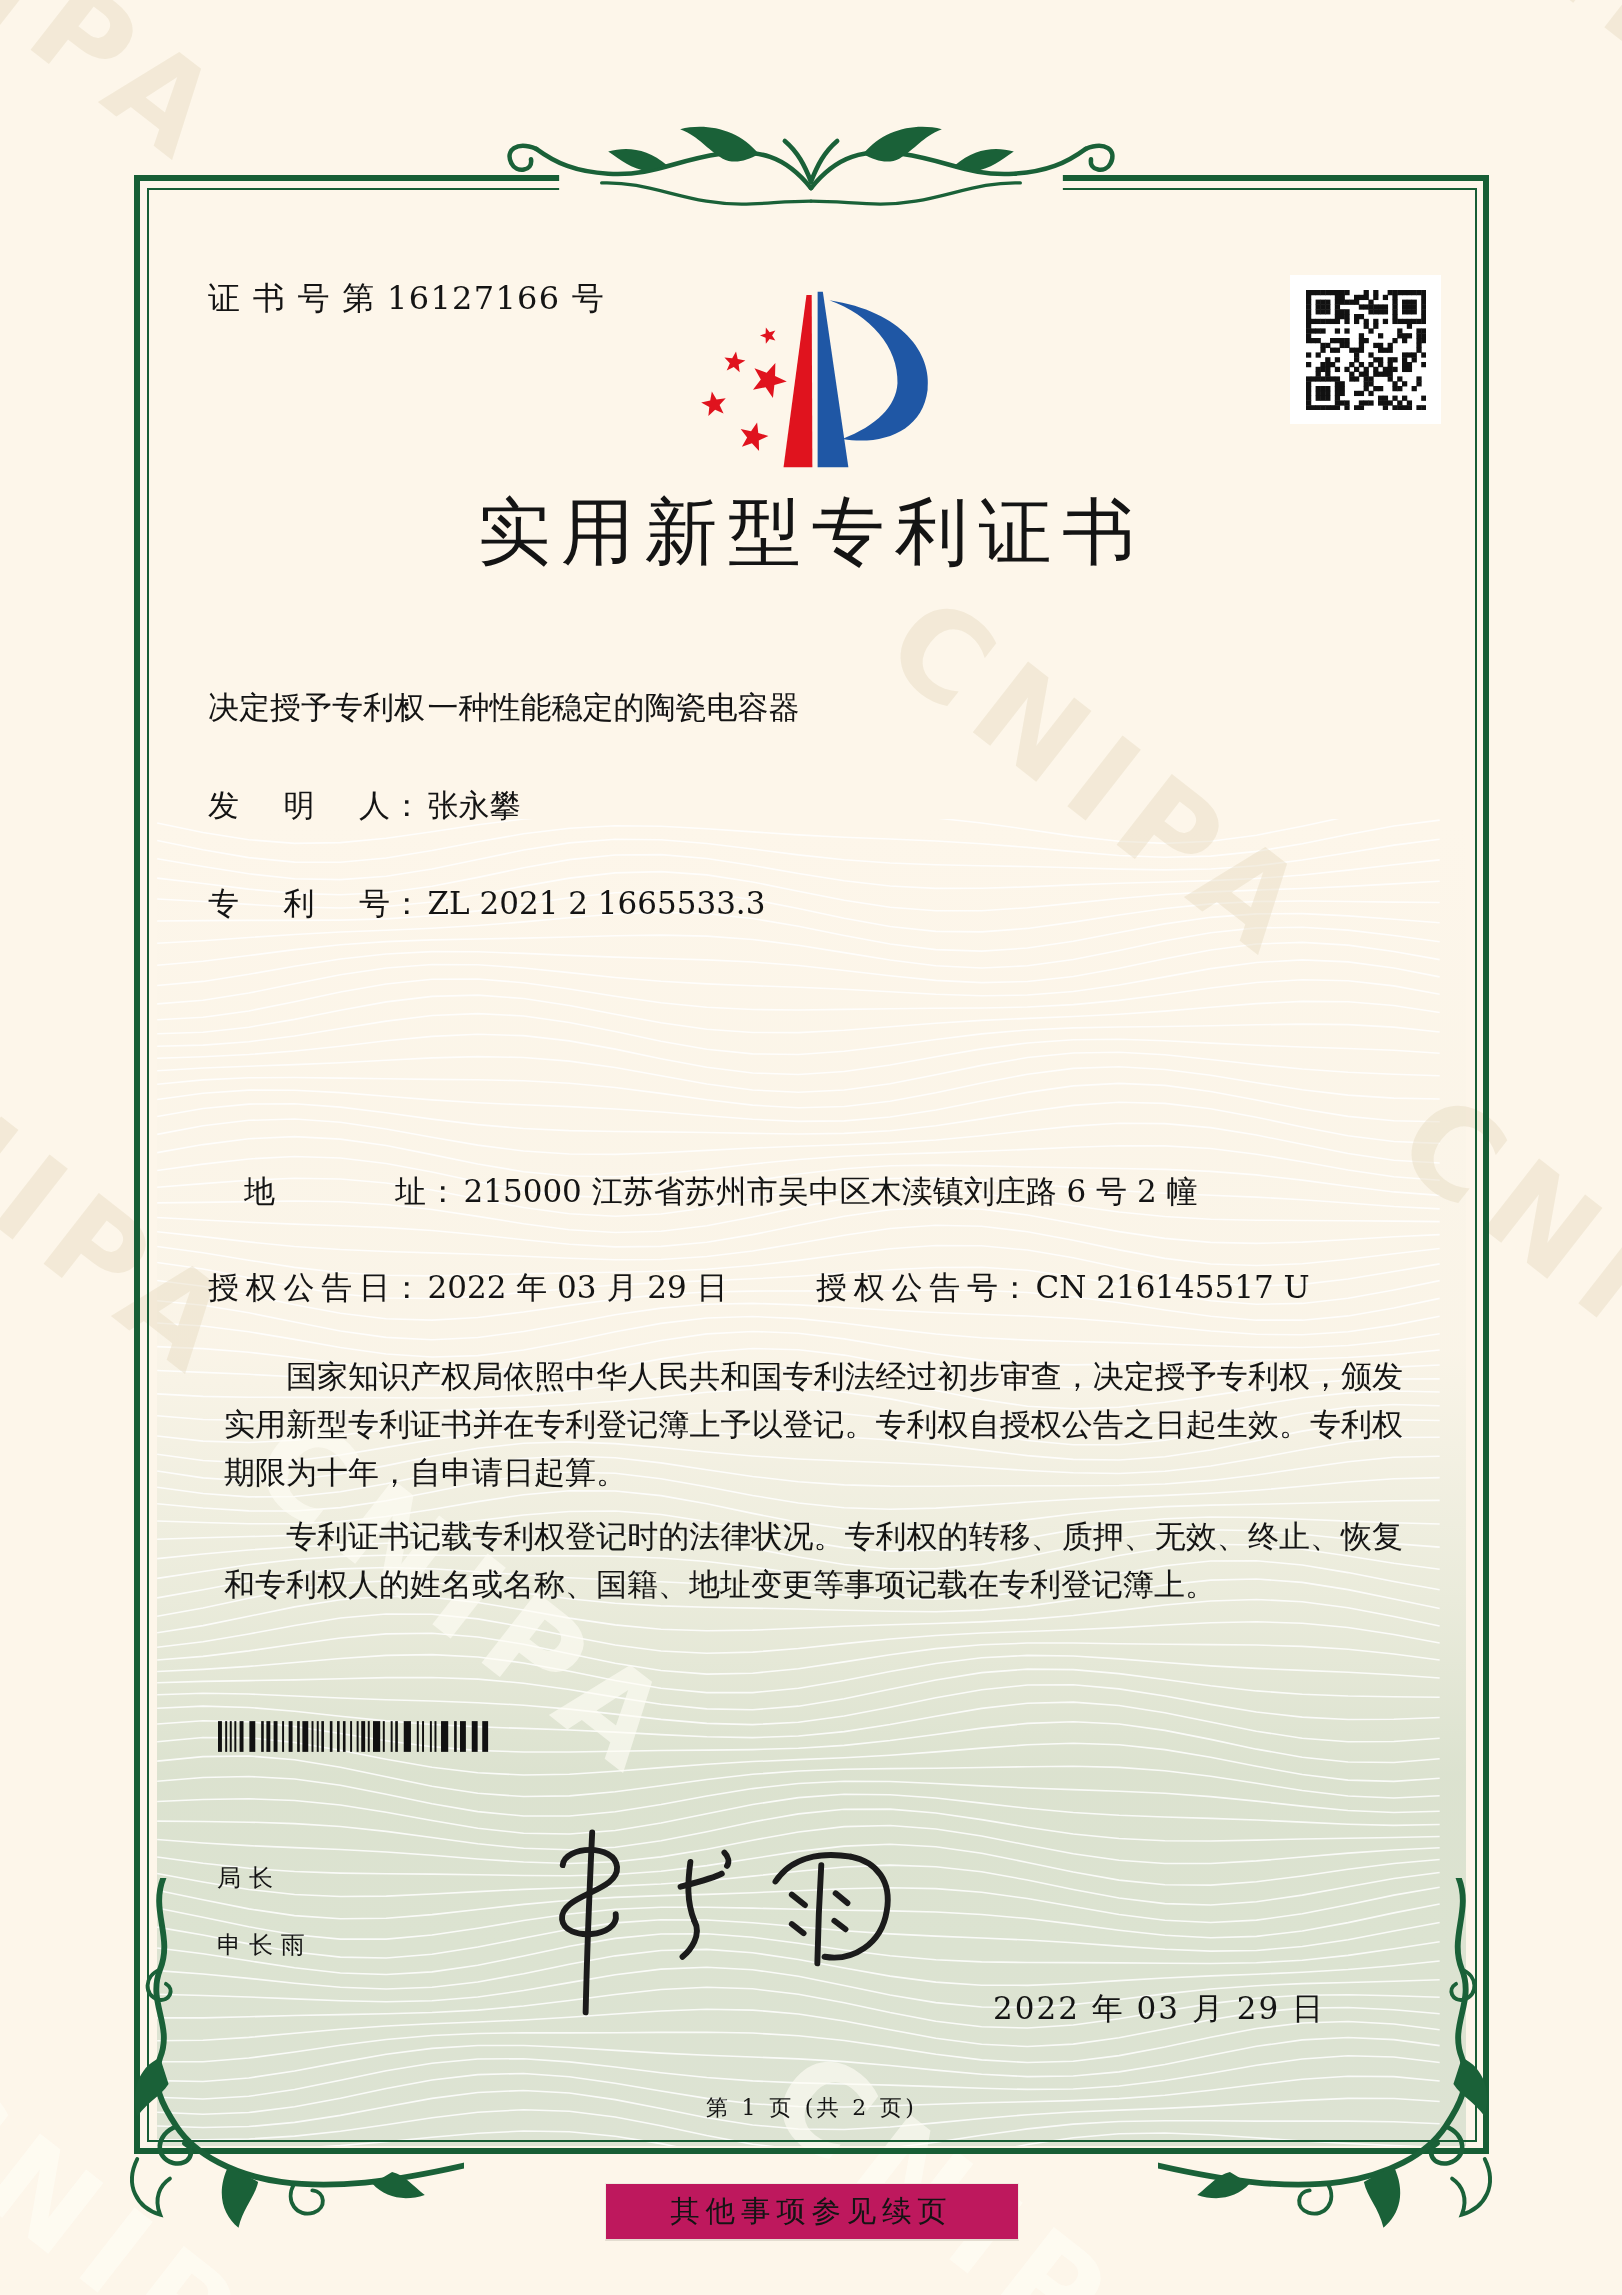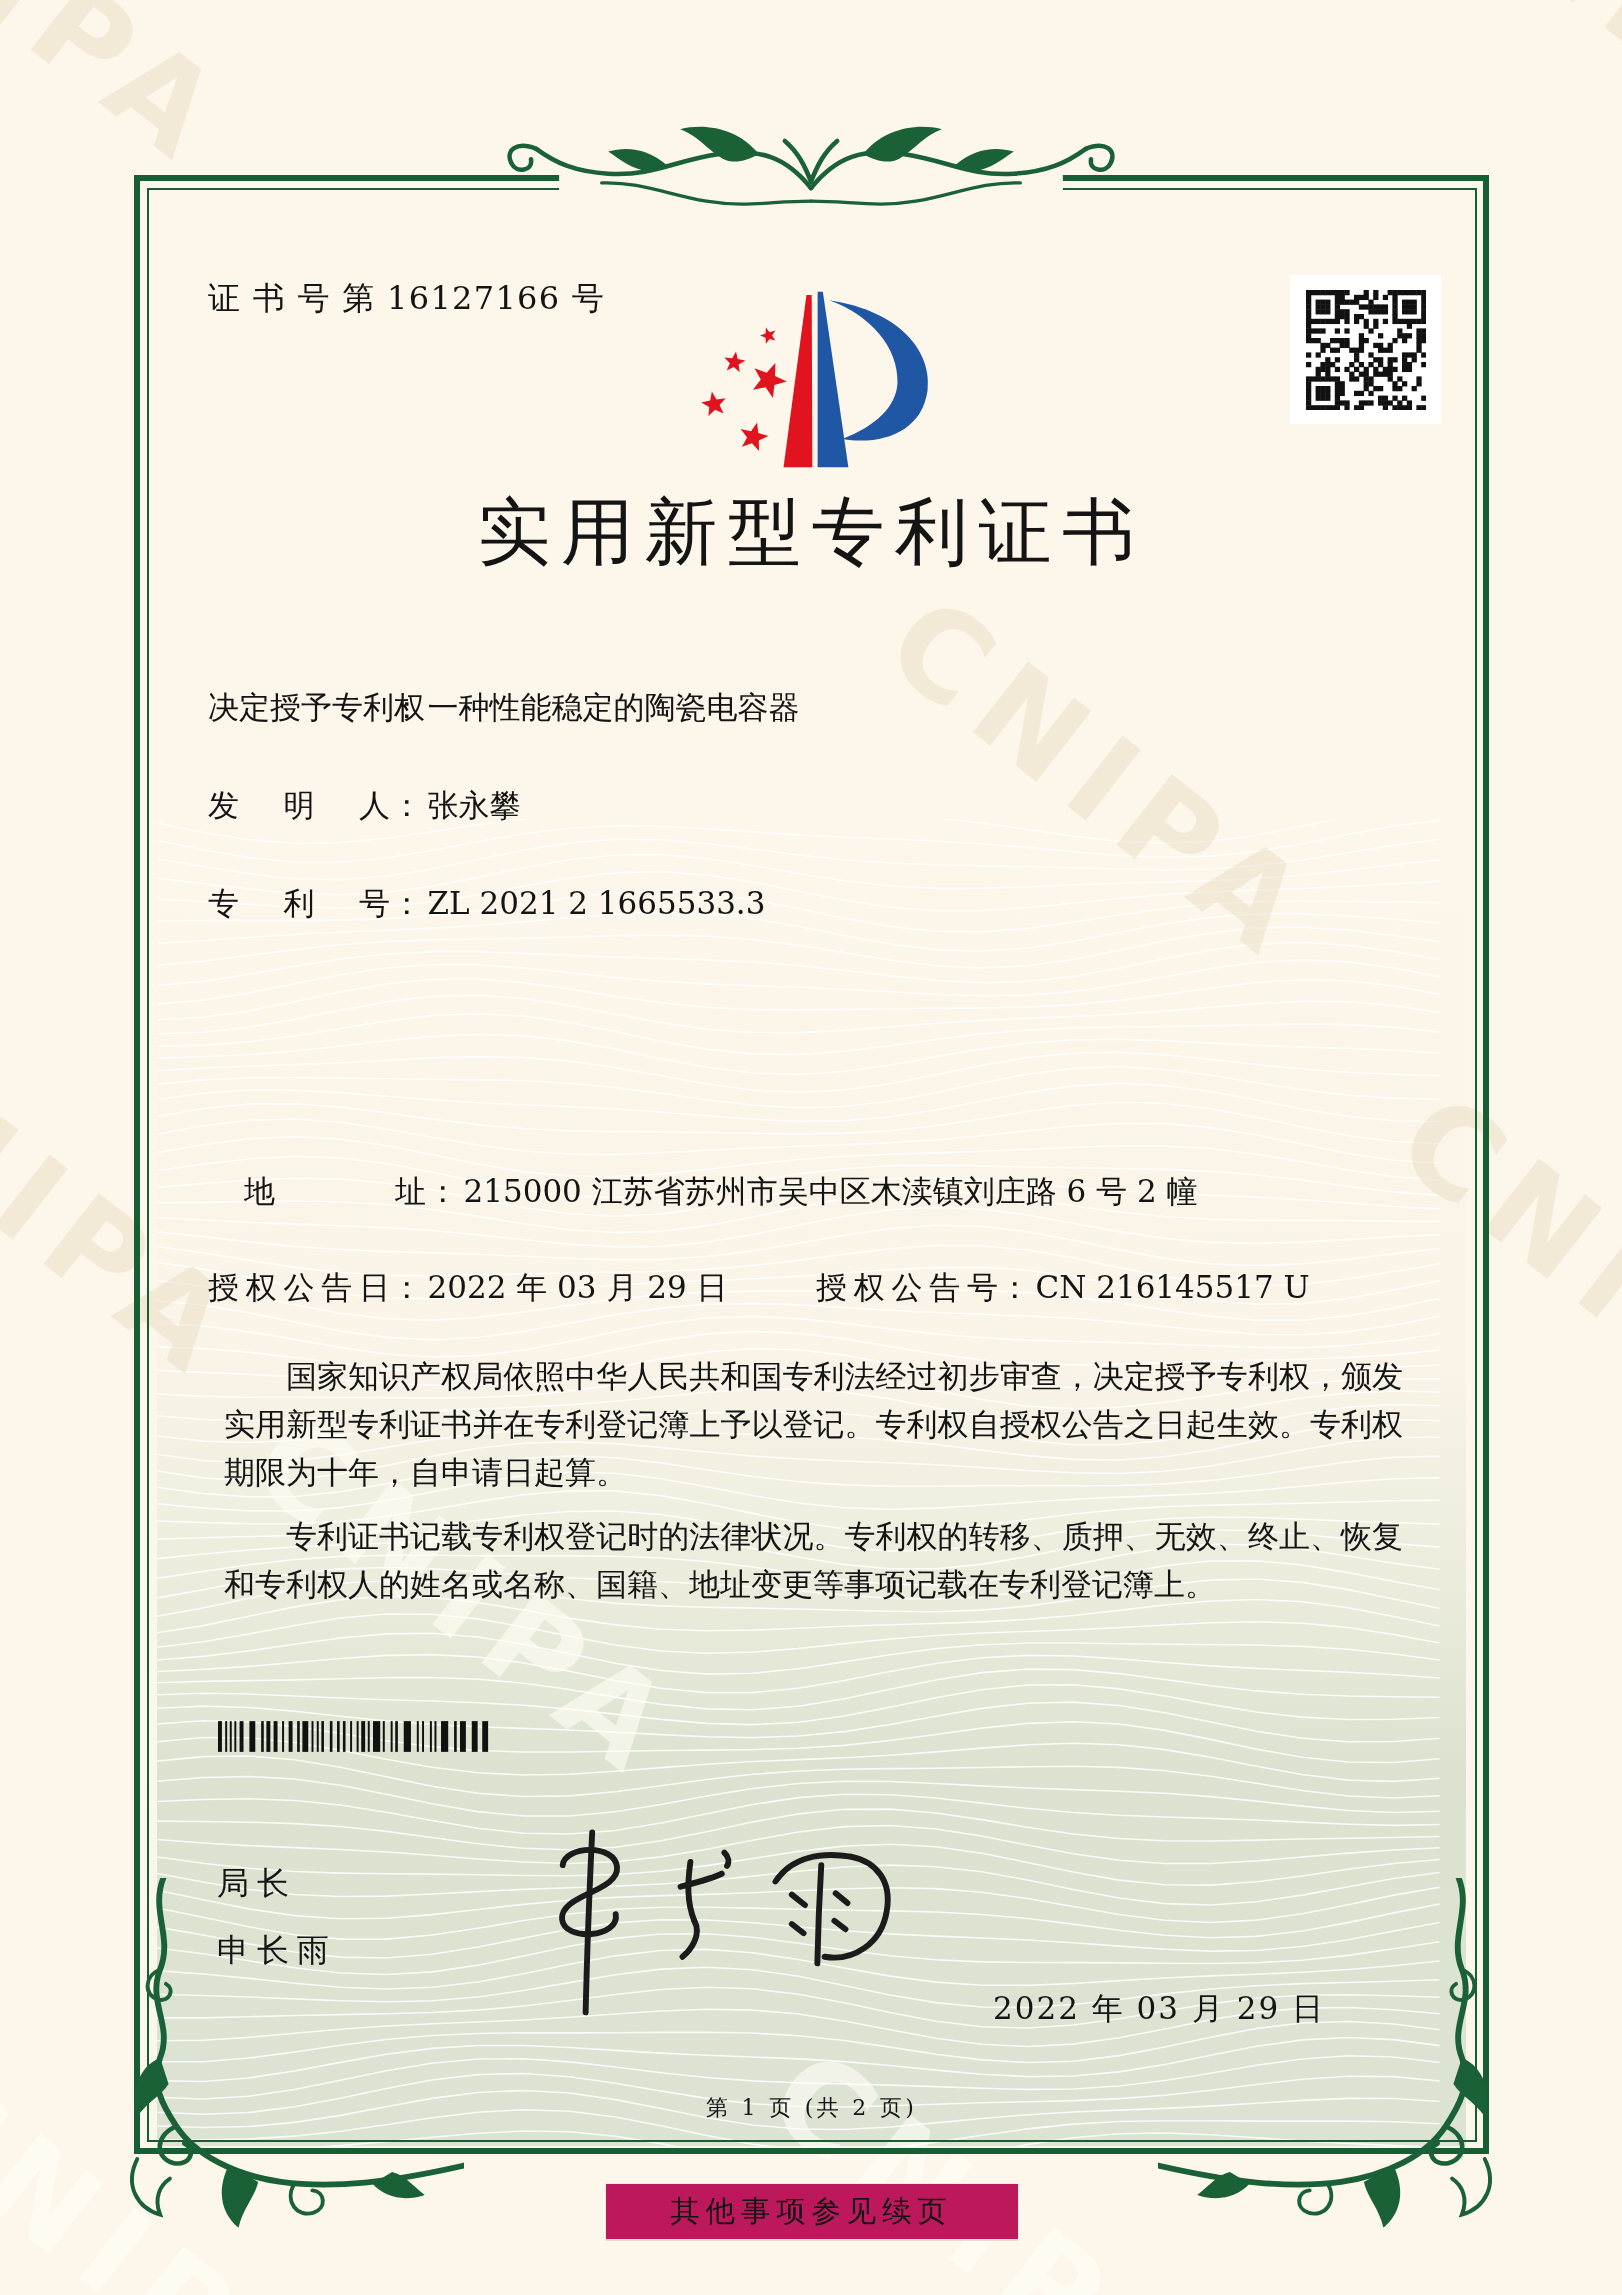--- a/index.html
+++ b/index.html
@@ -63,21 +63,21 @@
   .fgroup2{position:absolute;left:571px;top:0;margin-left:37px;}
   
   .body-text{
     position:absolute;left:208px;top:1336px;width:1211px;z-index:5;
     font-size:31px;line-height:48px;text-align:justify;
   }
   .body-text p{margin:16px;text-indent:2em;}
   
   .barcode{position:absolute;left:218px;top:1721px;width:276px;height:31px;z-index:5;}
   .signer{
-    position:absolute;left:217px;z-index:5;font-size:32px;letter-spacing:7.9px;
+    position:absolute;left:217px;z-index:5;font-size:24px;letter-spacing:7.9px;
     font-family:"DejaVu Sans","Liberation Sans",sans-serif;
   }
   .signature{position:absolute;left:494px;top:1816px;width:432px;height:203px;z-index:5;}
   .issue-date{position:absolute;left:993px;top:1988px;font-size:31px;letter-spacing:2px;z-index:5;}
   .page-info{position:absolute;left:0;right:0;top:2093px;text-align:center;font-size:22px;letter-spacing:3.3px;z-index:5;}
   .note-box{
     position:absolute;left:50%;transform:translateX(-50%);top:2183px;width:412px;height:55px;z-index:5;
     background:#be185d;border:0.7px solid #f1ece0;border-bottom:2px solid #e3ddd0;
     display:flex;align-items:center;justify-content:center;
     font-size:29.4px;letter-spacing:5.9px;

